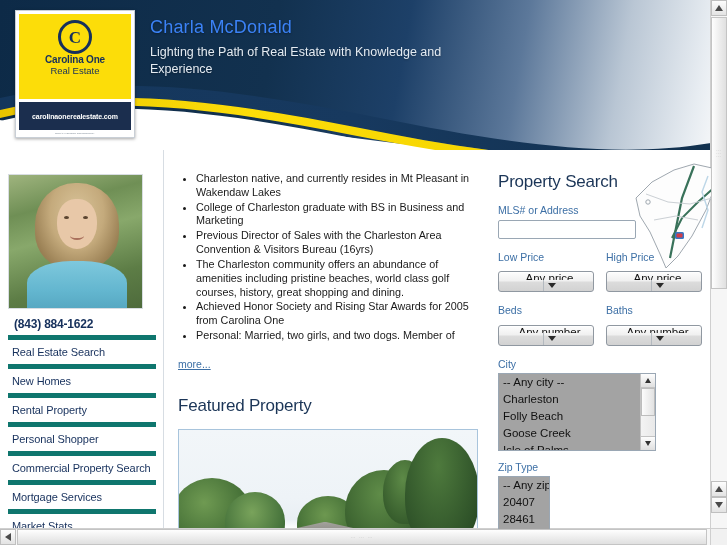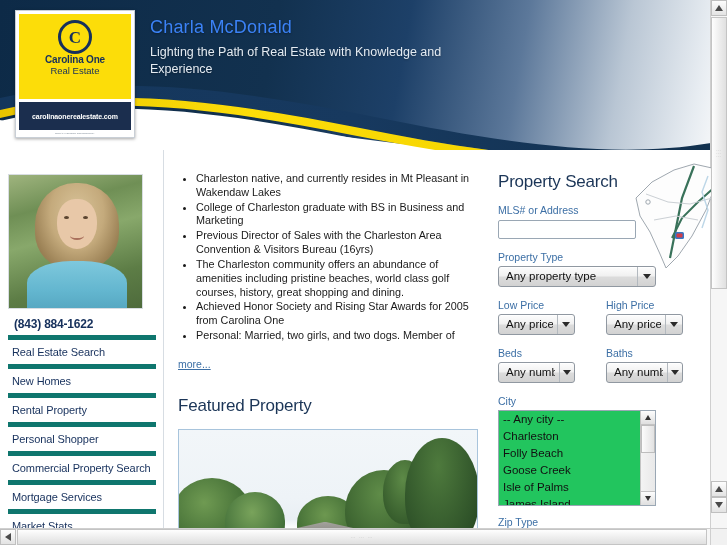--- a/index.html
+++ b/index.html
@@ -149,28 +149,28 @@
   .sel .cap{white-space:nowrap;overflow:hidden;}
   .sel .arrow{
     width:17px;height:19px;display:flex;align-items:center;justify-content:center;
     border-left:1px solid #b3b9bf;margin-left:4px;
   }
   .sel .arrow i{
     display:block;width:0;height:0;border-left:4px solid transparent;
     border-right:4px solid transparent;border-top:5px solid #2a2a2a;
   }
   .sel-wide{width:158px;}
-  .sel-half{width:77px;}
+  .sel-half{width:96px;flex-direction:column;}
   .row2{display:flex;gap:12px;margin-top:12px;position:relative;z-index:3;}
   .row2 .col{width:96px;}
   .lists{display:flex;gap:10px;margin-top:12px;position:relative;z-index:3;flex-direction:column;}
   .listbox-wrap{position:relative;}
   .listbox{
-    width:158px;height:96px;box-sizing:border-box;border:1px solid #9aa7b4;
-    background:#22c55e;overflow:hidden;position:relative;
+    width:158px;height:78px;box-sizing:border-box;border:1px solid #9aa7b4;
+    background:#a3a3a3;overflow:hidden;position:relative;
   }
   .listbox.zip{width:52px;}
   .lb-opt{font-size:11.5px;color:#111;padding:1px 4px;line-height:1.32;white-space:nowrap;cursor:pointer;}
   .lb-scroll{
     position:absolute;right:0;top:0;width:14px;height:100%;
     background:linear-gradient(90deg,#f3f3f3,#e9e9e9);border-left:1px solid #c3c3c3;
   }
   .lb-btn{
     width:14px;height:13px;display:flex;align-items:center;justify-content:center;
     background:linear-gradient(180deg,#fdfdfd,#dfdfdf);border-bottom:1px solid #c3c3c3;
@@ -341,29 +341,20 @@
         <circle cx="16" cy="44" r="2.2" fill="none" stroke="#9aa3ab" stroke-width="1"></circle>
       </svg>
 
       <div class="ps-title">Property Search</div>
 
       <div class="fld">
         <div class="fld-label">MLS# or Address</div>
         <input class="txt-input" type="text" value="" style="">
       </div>
 
-      <div class="fld">
-        <div class="fld-label">Property Type</div>
-        <div class="sel sel-wide">
-          <span class="cap">Any property type</span>
-          <span class="arrow">
-                <i></i>
-              </span>
-        </div>
-      </div>
 
       <div class="row2">
         <div class="col">
           <div class="fld-label">Low Price</div>
           <div class="sel sel-half">
             <span class="cap">Any price</span>
             <span class="arrow">
                   <i></i>
                 </span>
           </div>

